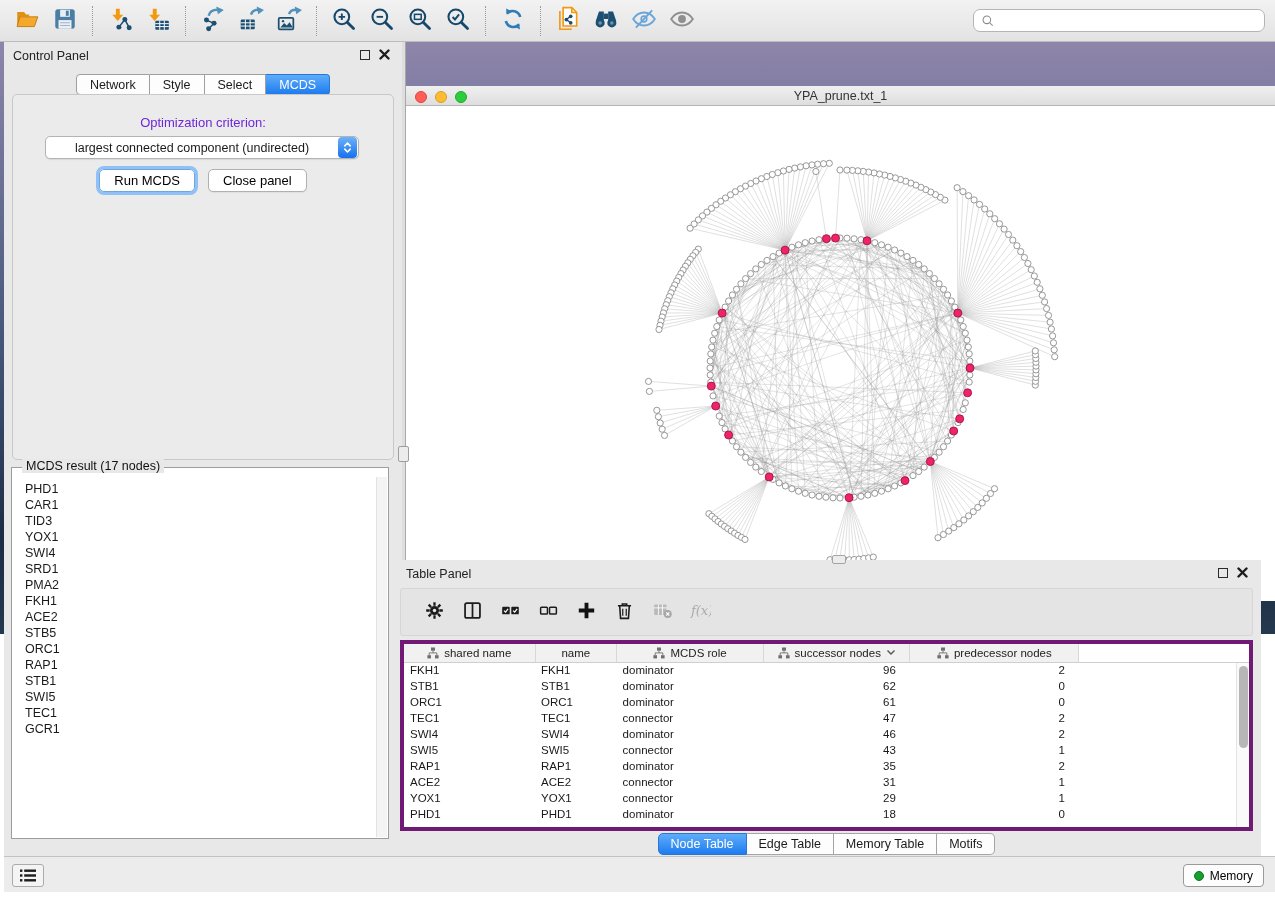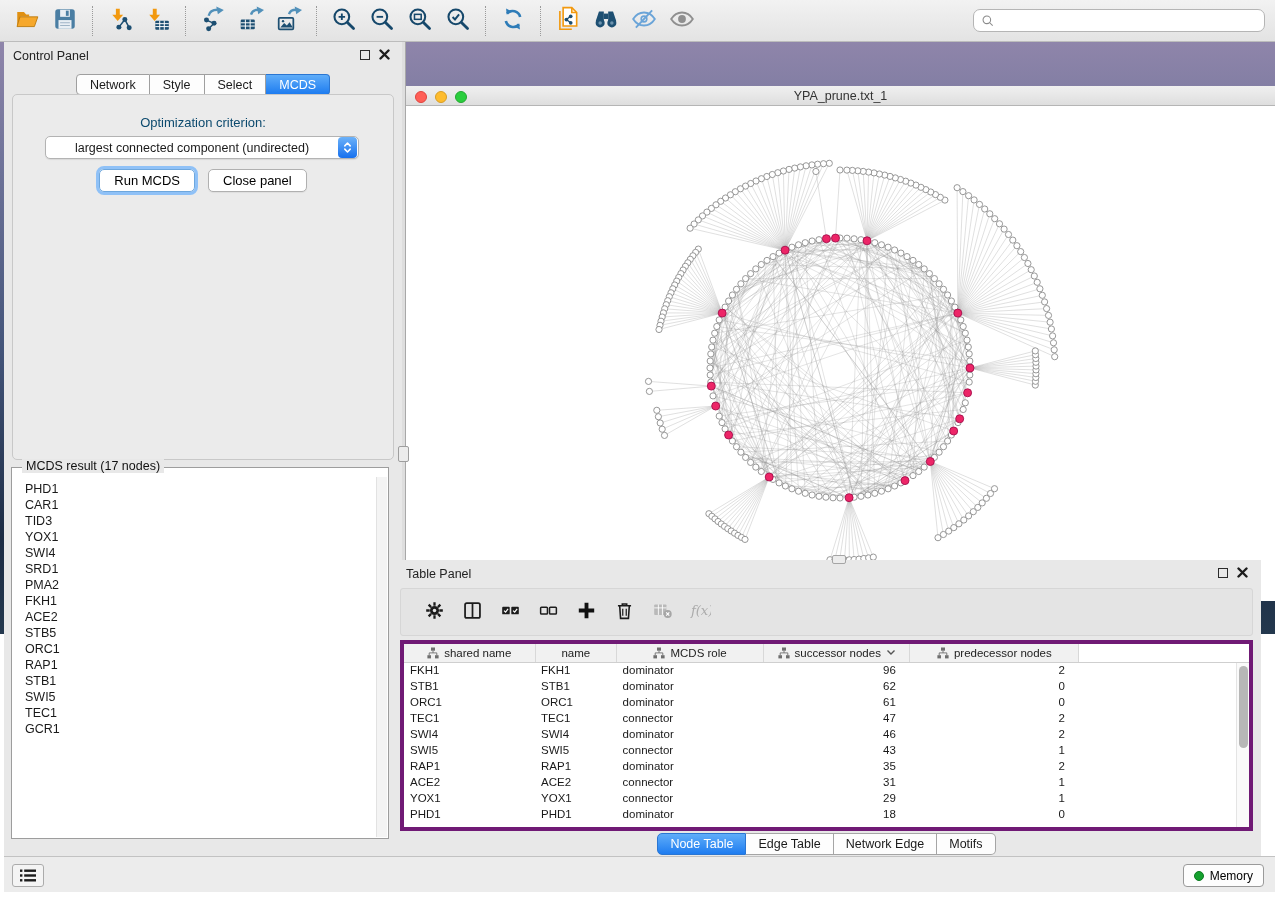--- a/index.html
+++ b/index.html
@@ -34,21 +34,21 @@
 
   
   .cp-tabs { position:absolute; left:0; right:0; top:32px; display:flex; justify-content:center; }
   .cp-tab { height:21px; padding:0 13px; background:#fdfdfd; border:1px solid #9f9f9f; border-left:none;
     font-size:12.5px; display:flex; align-items:center; cursor:pointer; }
   .cp-tab:first-child { border-left:1px solid #9f9f9f; border-radius:4px 0 0 4px; }
   .cp-tab:last-child { border-radius:0 4px 4px 0; }
   .cp-tab.sel { background:linear-gradient(#5fadf9,#1e7cf0); color:#fff; border-color:#2a76d2; }
   .cp-card { position:absolute; left:8px; right:8px; top:52px; height:366px; background:#ebebeb;
     border:1px solid #c8c8c8; border-radius:5px; }
-  .opt-label { position:absolute; left:0; right:0; top:20px; text-align:center; font-size:13px; color:#0c4a6e; }
+  .opt-label { position:absolute; left:0; right:0; top:20px; text-align:center; font-size:13px; color:#6d28d9; }
   .dropdown { position:absolute; left:32px; top:41px; width:314px; height:23px; background:#fff;
     border:1px solid #b3b3b3; border-radius:5px; display:flex; align-items:center; cursor:pointer;
     box-shadow:0 1px 1px rgba(0,0,0,.08); }
   .dropdown .dd-text { flex:1; text-align:center; font-size:12.5px; }
   .dd-step { width:19px; height:21px; margin-right:1px; border-radius:4px;
     background:linear-gradient(#6cb2f9,#1670ee); display:flex; align-items:center; justify-content:center; }
   .dd-step svg { width:9px; height:15px; }
   .btn-row { position:absolute; left:0; right:0; top:74px; display:flex; justify-content:center; gap:13px; }
   .mac-btn { height:23px; padding:0 14px; background:#fff; border:1px solid #b0b0b0; border-radius:5px;
     font-size:13px; cursor:pointer; box-shadow:0 1px 1px rgba(0,0,0,.06); }
@@ -1304,21 +1304,21 @@
             </tr>
           </tbody>
         </table>
       <div class="tbl-sb">
           <div class="tbl-thumb"></div>
         </div>
     </div>
     <div class="tp-tabs" id="tp-tabs">
         <div class="tp-tab sel">Node Table</div>
         <div class="tp-tab">Edge Table</div>
-        <div class="tp-tab">Network Edge</div>
+        <div class="tp-tab">Memory Table</div>
         <div class="tp-tab">Motifs</div>
       </div>
   </div>
 
   <div class="statusbar">
     <span class="menu-btn">
       <svg viewBox="0 0 16 13">
         <g fill="#1c1c1c">
             <rect x="0" y="0.5" width="2.4" height="2.4"></rect>
             <rect x="0" y="5.3" width="2.4" height="2.4"></rect>

